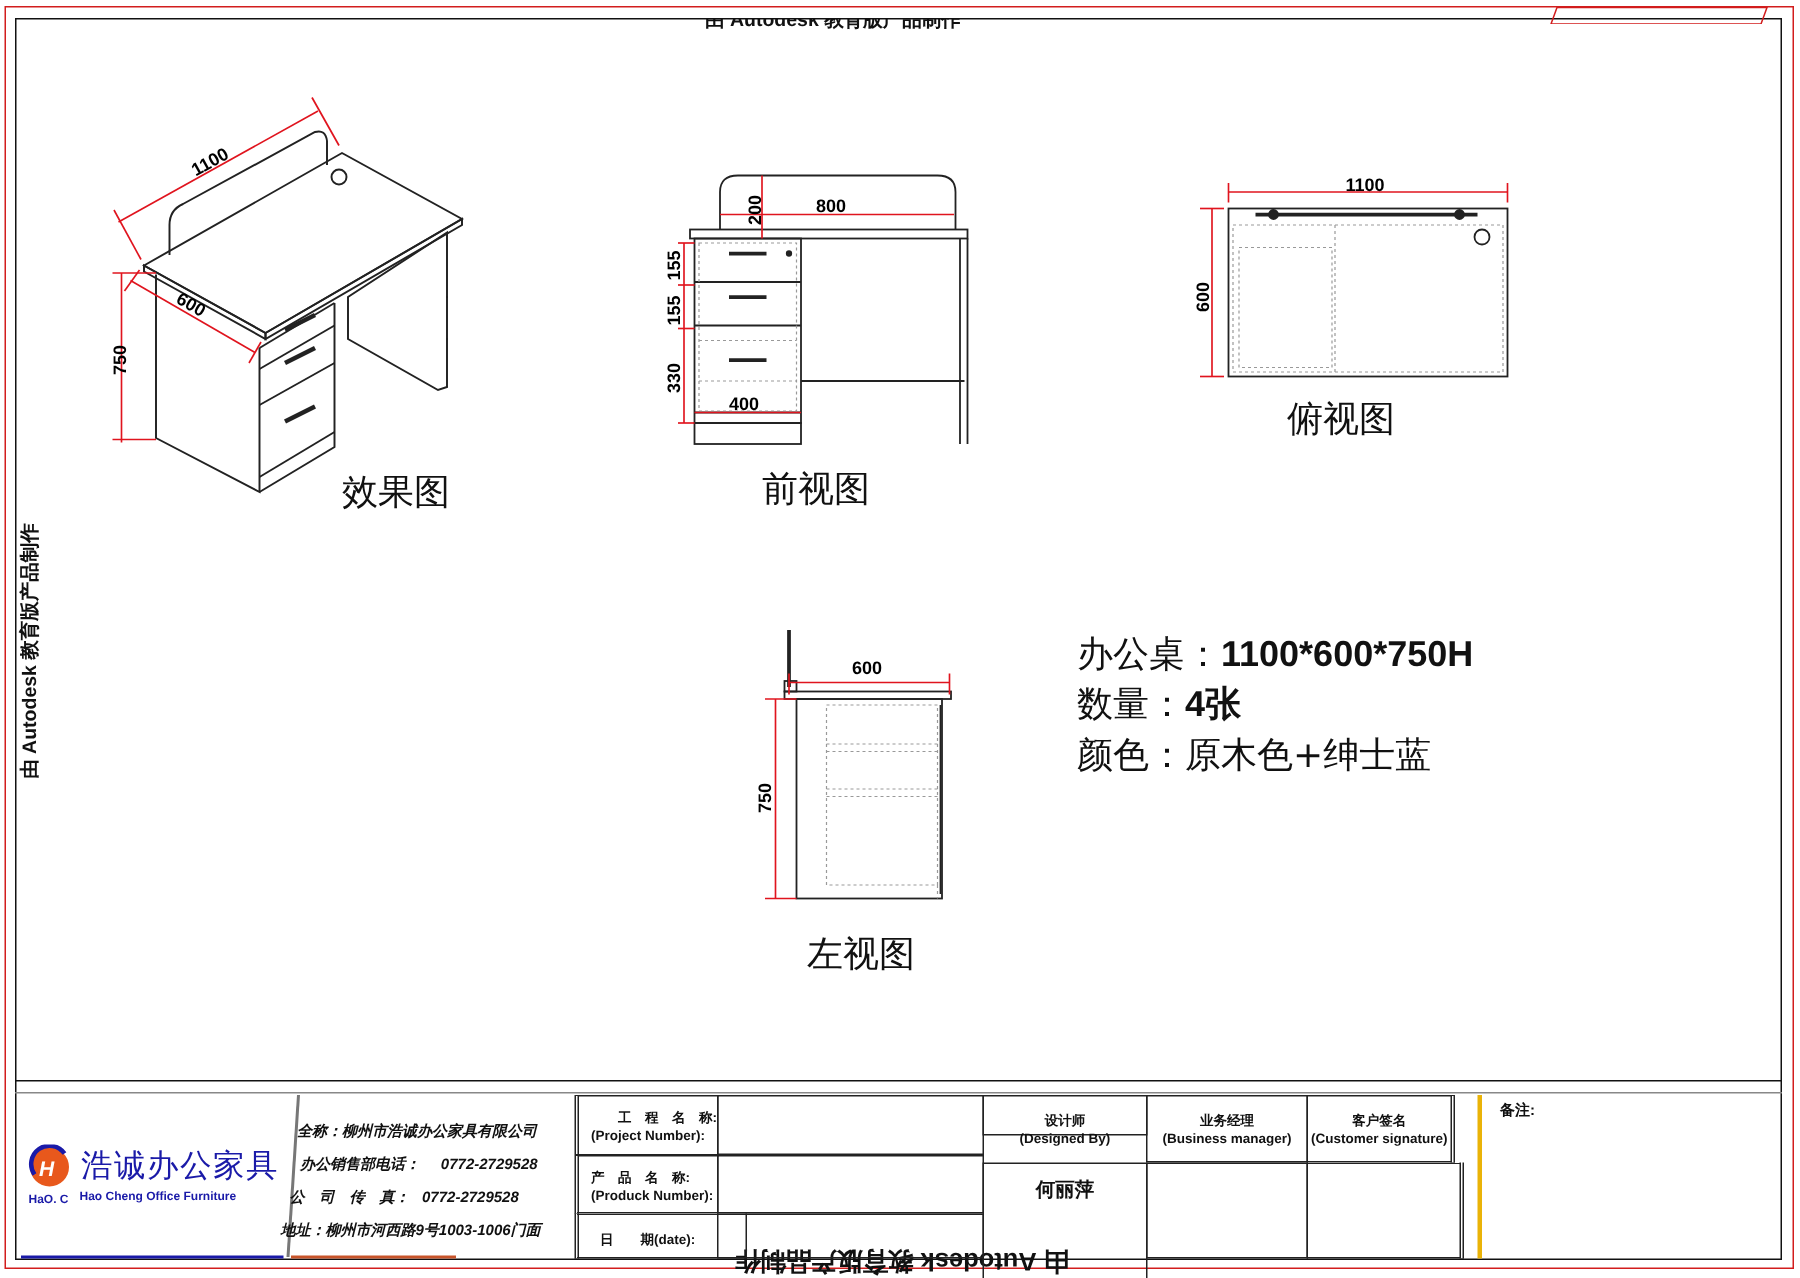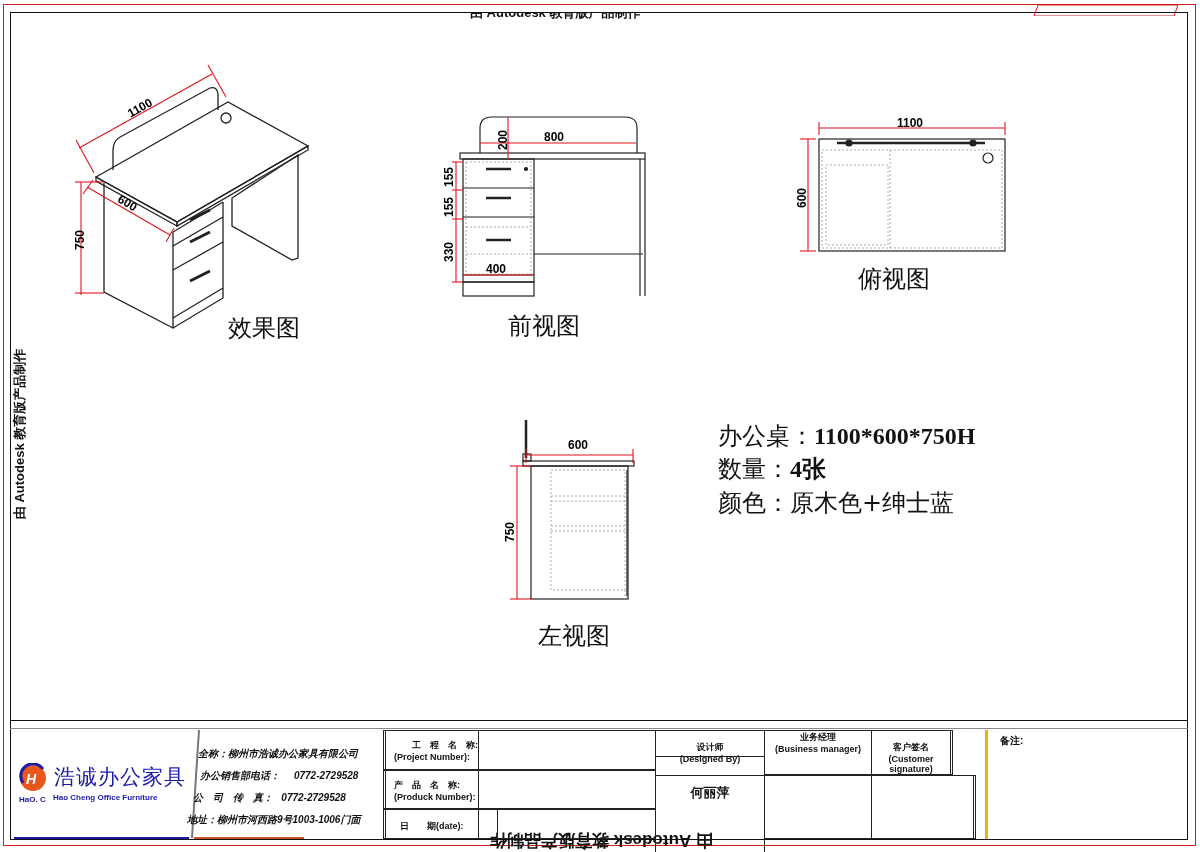--- a/index.html
+++ b/index.html
@@ -7,21 +7,21 @@
   .abs{position:absolute;}
   .outer-frame{left:3px;top:4px;width:1193px;height:842px;border:1px solid #d21d1d;box-sizing:border-box;}
   .inner-frame{left:10px;top:12px;width:1178px;height:828px;border:1.5px solid #111;box-sizing:border-box;}
   .corner-tab{left:1030px;top:4px;width:150px;height:12px;}
   .watermark{font-size:13px;font-weight:bold;color:#111;white-space:nowrap;}
   .wm-top{left:470px;top:4px;clip-path:inset(8px 0 0 0);}
   .wm-left{left:-80px;top:425px;transform:rotate(-90deg);transform-origin:center;width:200px;text-align:center;}
   .wm-bottom{left:490px;top:829px;transform:rotate(180deg);font-size:17px;}
   .view-label{font-size:24px;font-weight:normal;font-family:"DejaVu Sans",sans-serif;color:#111;}
   .spec{left:718px;font-size:24px;font-family:"DejaVu Sans",sans-serif;color:#111;}
-  .spec b{font-family:Liberation Serif, serif;text-align:center;}
+  .spec b{font-family:Liberation Sans, sans-serif;text-align:center;}
   svg text{font-family:"Liberation Sans",sans-serif;font-weight:bold;}
   
   .tb{left:10px;top:720px;width:1178px;height:120px;border-top:1.5px solid #111;box-sizing:border-box;}
   .tb-band{left:10px;top:728px;width:1178px;height:1px;background:#888;}
   .cell{position:absolute;border:1px solid #222;box-sizing:border-box;font-size:9px;font-weight:bold;}
   .logo-cn{left:54px;top:763px;font-size:21px;color:#1a1aa8;font-family:"DejaVu Sans",sans-serif;letter-spacing:1px;}
   .logo-en{left:53px;top:793px;font-size:8px;color:#1a1aa8;font-weight:bold;}
   .logo-hao{left:19px;top:795px;font-size:8px;color:#1a1aa8;font-weight:bold;}
   .company{font-size:10px;font-style:italic;font-weight:bold;white-space:nowrap;}
   .hdr-cn{display:block;text-align:center;}
@@ -204,20 +204,20 @@
 
 <div class="cell" style="left:383px;top:730px;width:96px;height:40px;padding:8px 0 0 8px;border-left:3px double #222"><span class="hdr-cn" style="text-align:right">工　程　名　称:</span><span>(Project Number):</span></div>
 <div class="cell" style="left:478px;top:730px;width:178px;height:40px"></div>
 <div class="cell" style="left:383px;top:770px;width:96px;height:39px;padding:8px 0 0 8px;border-left:3px double #222"><span class="hdr-cn" style="text-align:left">产　品　名　称:</span><span>(Produck Number):</span></div>
 <div class="cell" style="left:478px;top:770px;width:178px;height:39px"></div>
 <div class="cell" style="left:383px;top:809px;width:115px;height:30px;padding:10px 0 0 14px;border-left:3px double #222">日　　期(date):</div>
 <div class="cell" style="left:478px;top:809px;width:178px;height:30px"></div>
 
 <div class="cell" style="left:655px;top:730px;width:110px;height:27px;padding-top:10px;text-align:center"><span class="hdr-cn">设计师</span><span>(Designed By)</span></div>
 <div class="cell" style="left:655px;top:775px;width:110px;height:80px;padding-top:8px;text-align:center;font-size:13px;font-family:'DejaVu Sans',sans-serif">何丽萍</div>
-<div class="cell" style="left:764px;top:730px;width:108px;height:45px;text-align:center"><span class="hdr-cn">业务经理</span><span>(Business manager)</span></div>
+<div class="cell" style="left:764px;top:730px;width:108px;height:45px;padding-top:10px;text-align:center"><span class="hdr-cn">业务经理</span><span>(Business manager)</span></div>
 <div class="cell" style="left:764px;top:775px;width:108px;height:64px"></div>
-<div class="cell" style="left:871px;top:730px;width:82px;height:45px;padding-top:10px;text-align:center;border-right:3px double #222"><span class="hdr-cn">客户签名</span><span>(Customer signature)</span></div>
+<div class="cell" style="left:871px;top:730px;width:99px;height:45px;padding-top:10px;text-align:center;border-right:3px double #222"><span class="hdr-cn">客户签名</span><span>(Customer signature)</span></div>
 <div class="cell" style="left:871px;top:775px;width:105px;height:64px;border-right:3px double #222"></div>
 
 <div class="cell remarks" style="left:985px;top:730px;width:203px;height:109px;padding:4px 6px 0 12px;border:none;border-left:3px solid #eab308">
   <div>备注:</div>
 </div>
 
 </body></html>

